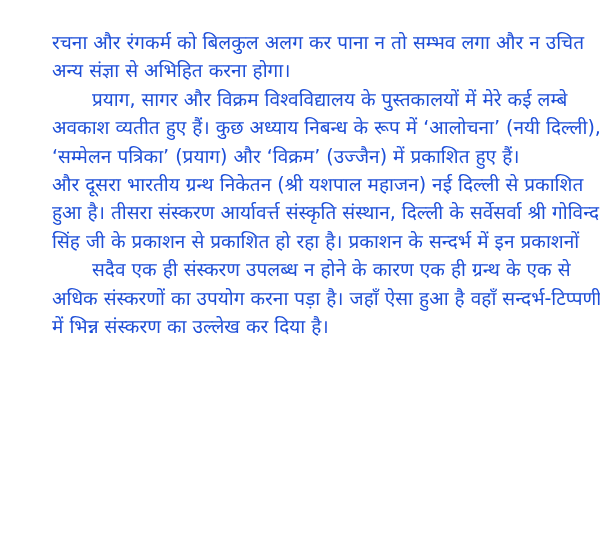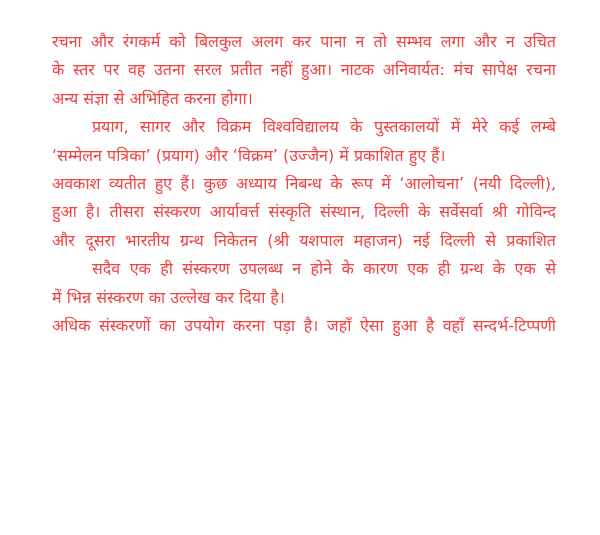--- a/index.html
+++ b/index.html
@@ -11,23 +11,23 @@
       width: 600px;
       height: 535px;
       overflow: hidden;
       position: relative;
     }
     .page {
       position: absolute;
       left: 52px;
       top: 28px;
       width: 504px;
-      color: #ef4444;
+      color: #1d4ed8;
       font-family: "DejaVu Sans", "Liberation Sans", sans-serif;
-      font-size: 16px;
+      font-size: 19px;
       line-height: 28.4px;
     }
     .para {
       margin: 0;
       padding: 0;
     }
     .line {
       display: block;
       white-space: nowrap;
       text-align: justify;
@@ -41,34 +41,34 @@
       padding-left: 40px;
     }
   </style>
 </head>
 <body>
 
 <div class="page">
 
   <div class="para">
     <span class="line">रचना और रंगकर्म को बिलकुल अलग कर पाना न तो सम्भव लगा और न उचित</span>
-    <span class="line">के स्तर पर वह उतना सरल प्रतीत नहीं हुआ। नाटक अनिवार्यत: मंच सापेक्ष रचना</span>
     <span class="line last">अन्य संज्ञा से अभिहित करना होगा।</span>
   </div>
 
   <div class="para">
     <span class="line indent">प्रयाग, सागर और विक्रम विश्वविद्यालय के पुस्तकालयों में मेरे कई लम्बे</span>
+    <span class="line">अवकाश व्यतीत हुए हैं। कुछ अध्याय निबन्ध के रूप में ‘आलोचना’ (नयी दिल्ली),</span>
     <span class="line last">‘सम्मेलन पत्रिका’ (प्रयाग) और ‘विक्रम’ (उज्जैन) में प्रकाशित हुए हैं।</span>
-    <span class="line">अवकाश व्यतीत हुए हैं। कुछ अध्याय निबन्ध के रूप में ‘आलोचना’ (नयी दिल्ली),</span>
   </div>
 
   <div class="para">
+    <span class="line">और दूसरा भारतीय ग्रन्थ निकेतन (श्री यशपाल महाजन) नई दिल्ली से प्रकाशित</span>
     <span class="line">हुआ है। तीसरा संस्करण आर्यावर्त्त संस्कृति संस्थान, दिल्ली के सर्वेसर्वा श्री गोविन्द</span>
-    <span class="line">और दूसरा भारतीय ग्रन्थ निकेतन (श्री यशपाल महाजन) नई दिल्ली से प्रकाशित</span>
+    <span class="line">सिंह जी के प्रकाशन से प्रकाशित हो रहा है। प्रकाशन के सन्दर्भ में इन प्रकाशनों</span>
   </div>
 
   <div class="para">
     <span class="line indent">सदैव एक ही संस्करण उपलब्ध न होने के कारण एक ही ग्रन्थ के एक से</span>
+    <span class="line">अधिक संस्करणों का उपयोग करना पड़ा है। जहाँ ऐसा हुआ है वहाँ सन्दर्भ-टिप्पणी</span>
     <span class="line last">में भिन्न संस्करण का उल्लेख कर दिया है।</span>
-    <span class="line">अधिक संस्करणों का उपयोग करना पड़ा है। जहाँ ऐसा हुआ है वहाँ सन्दर्भ-टिप्पणी</span>
   </div>
 
 </div>
 
 </body></html>

